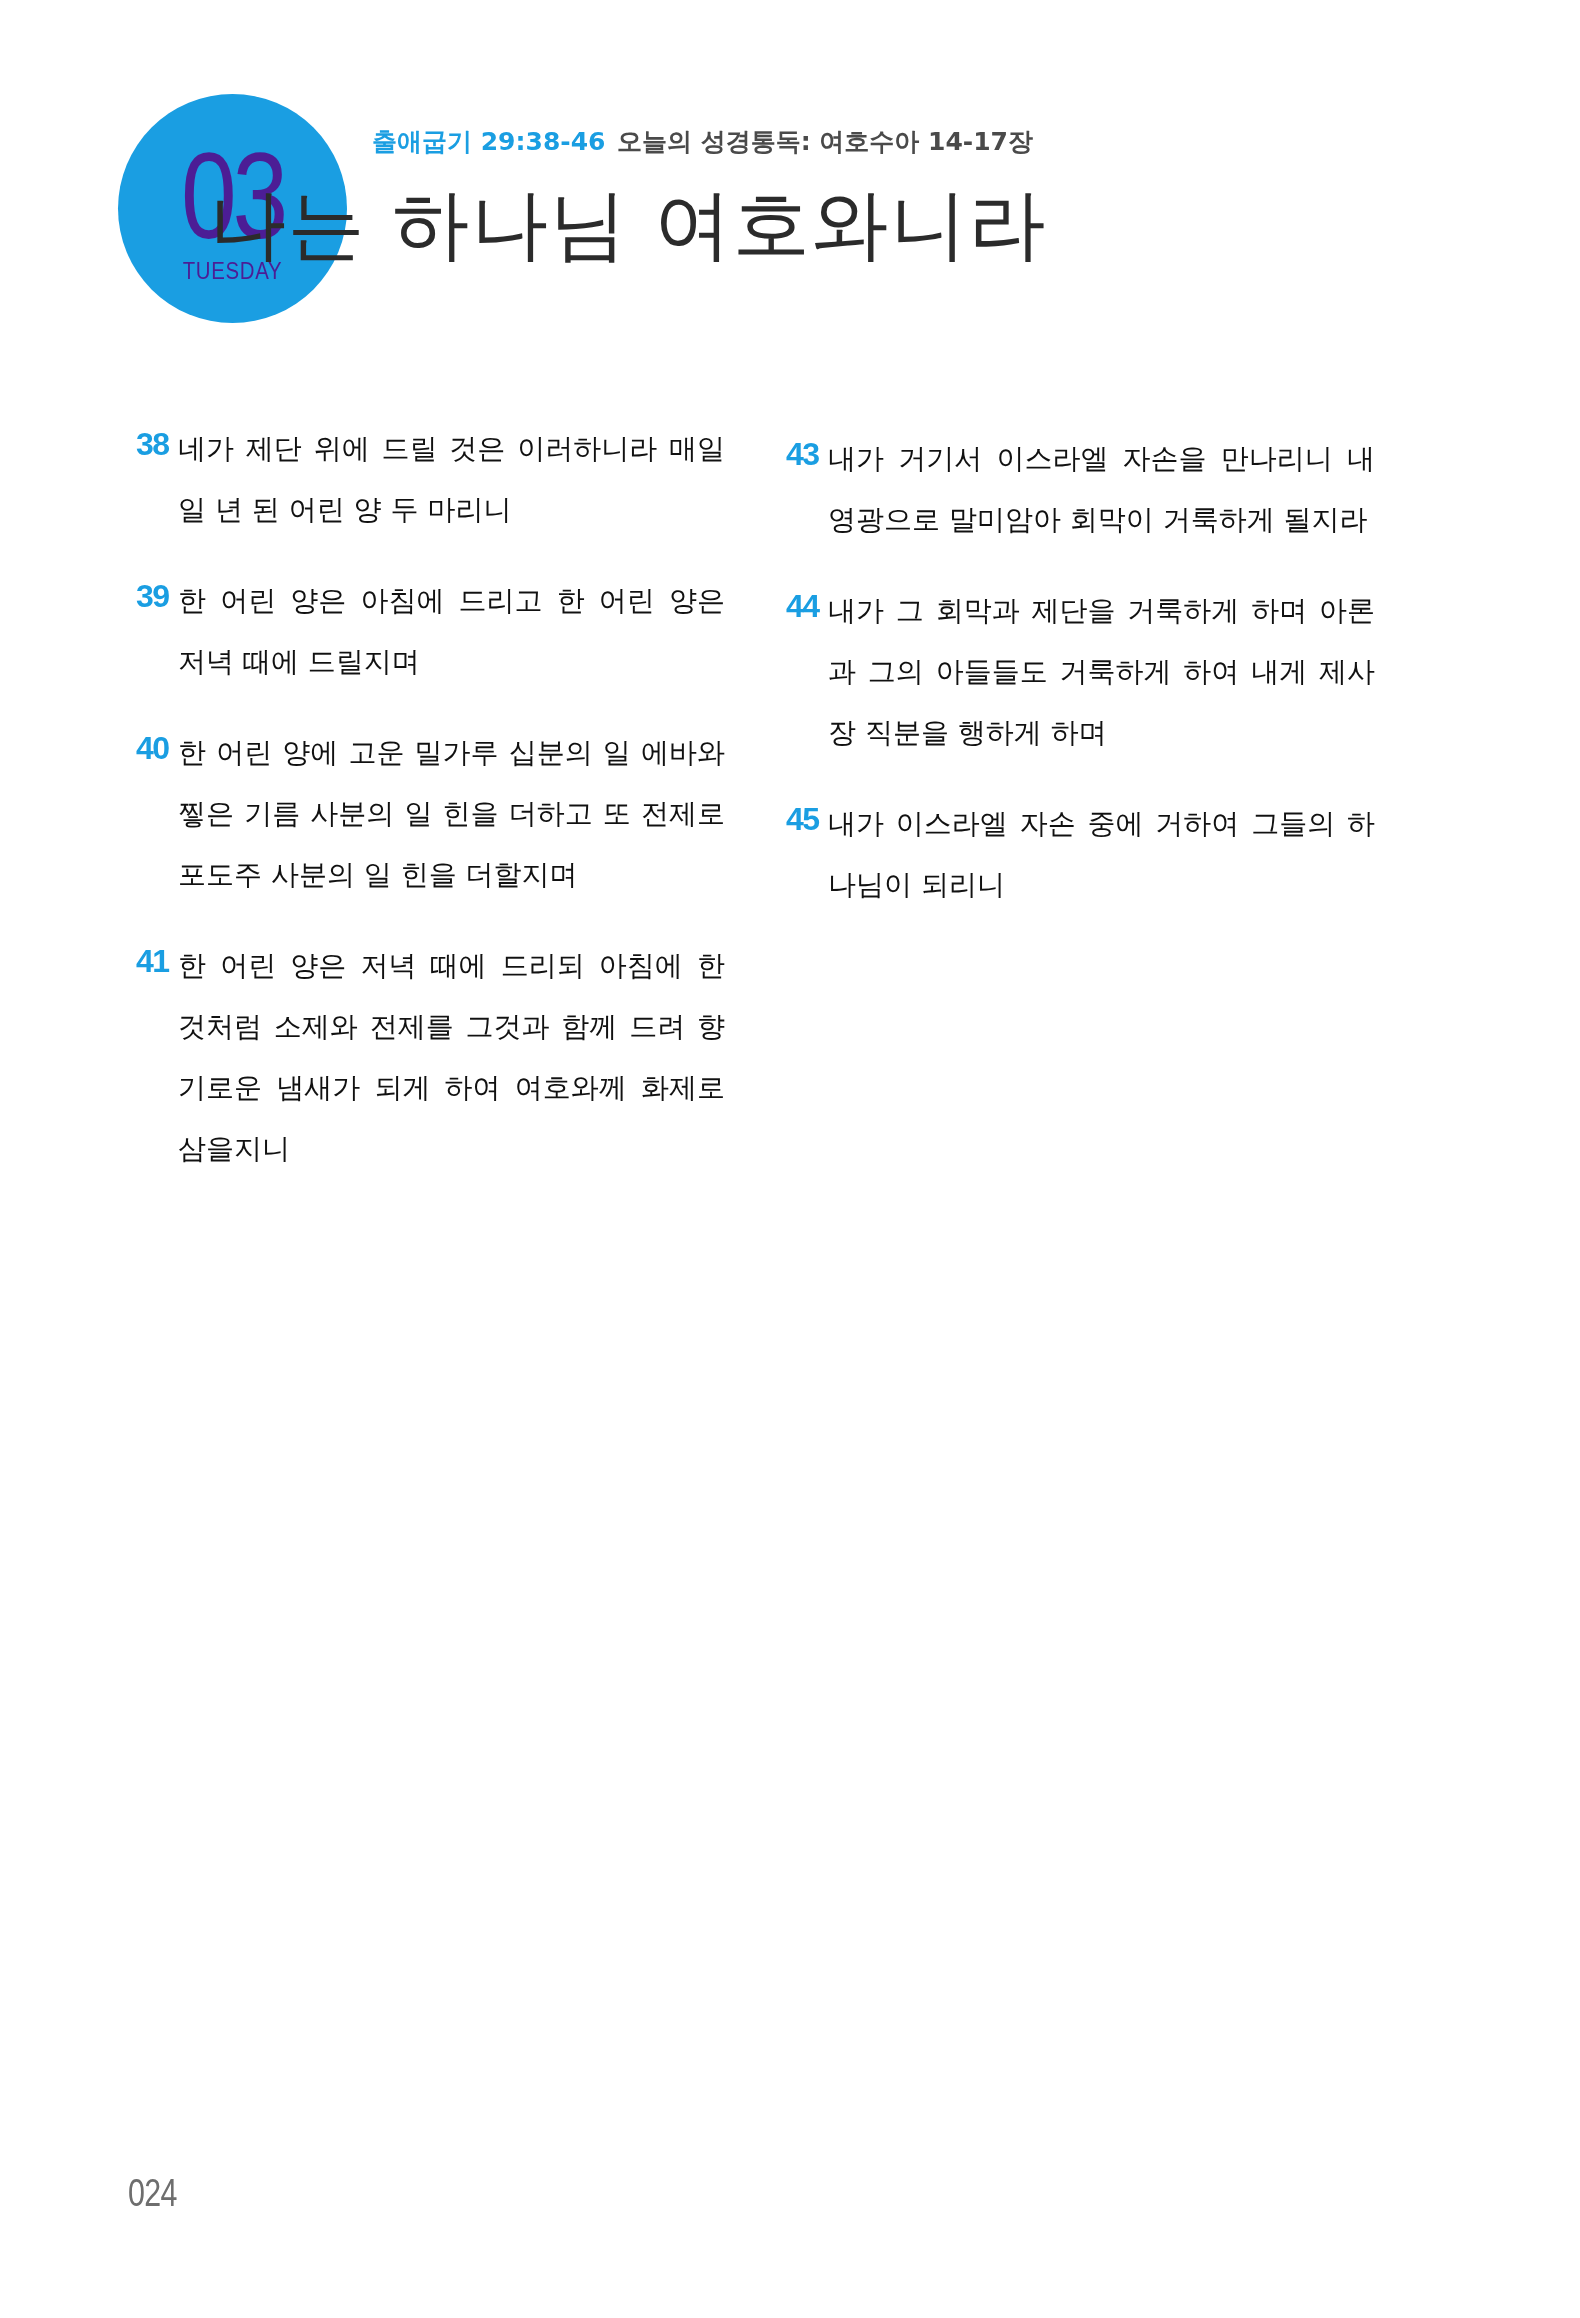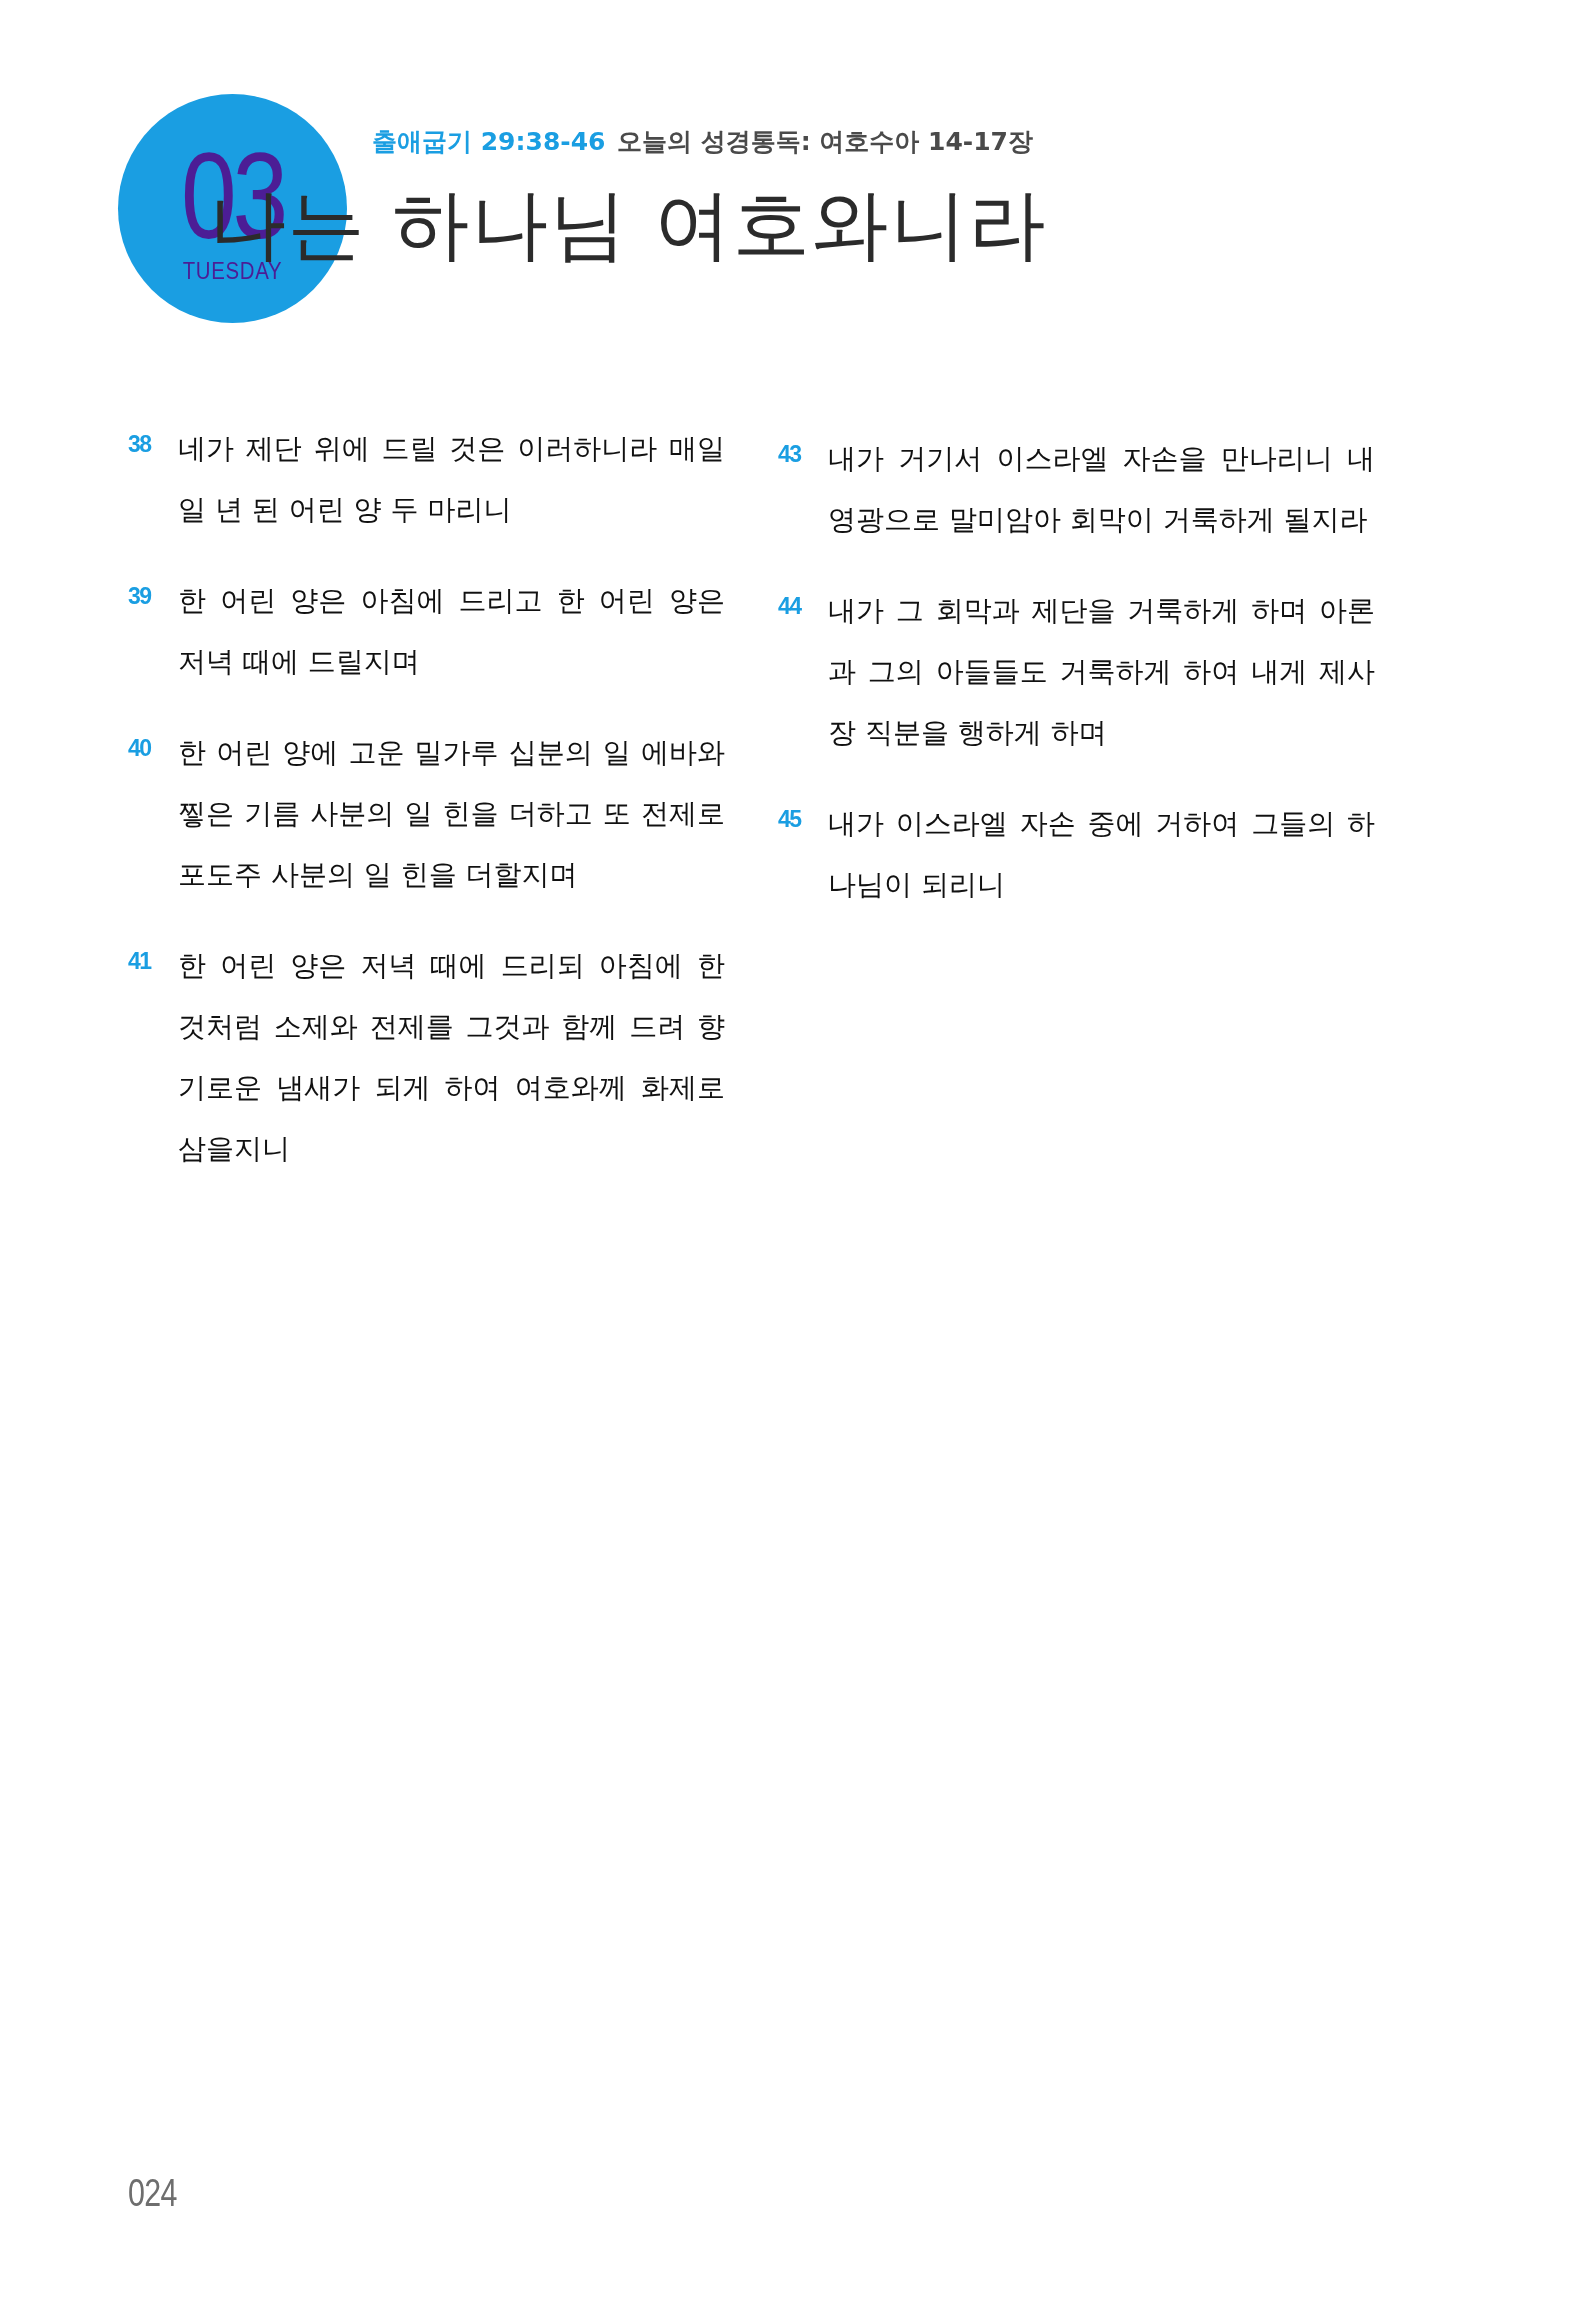--- a/index.html
+++ b/index.html
@@ -30,22 +30,22 @@
   .title {
     position:absolute; left:209px; top:175px; white-space:nowrap;
     font-family:"DejaVu Serif", serif; font-size:77px; line-height:99px; color:#2b2b2b;
     letter-spacing:1.6px;
   }
   .col { position:absolute; top:418px; width:601px; }
   .col.left { left:124px; }
   .col.right { left:774px;margin-top:10px; }
   .verse { position:relative; padding-left:54px; margin-bottom:30px; }
   .vnum {
-    position:absolute; left:4px; top:3.3px; color:#1a9ee2; font-weight:bold;
-    font-family:"Liberation Sans", sans-serif; font-size:23px; line-height:46px; letter-spacing:-1.6px;
+    position:absolute; left:12px; top:3.3px; color:#1a9ee2; font-weight:bold;
+    font-family:"Liberation Sans", sans-serif; font-size:32px; line-height:46px; letter-spacing:-1.6px;
   }
   .vtext {
     display:block; font-size:28px; line-height:61px; text-align:justify; color:#111;
     width:547px;
   }
   .page-num {
     position:absolute; left:128px; top:2172px; color:#6e6e6e;
     font-family:"Liberation Sans", sans-serif; font-size:38px; letter-spacing:-0.8px;
     transform:scaleX(0.8); transform-origin:left top;
   }

